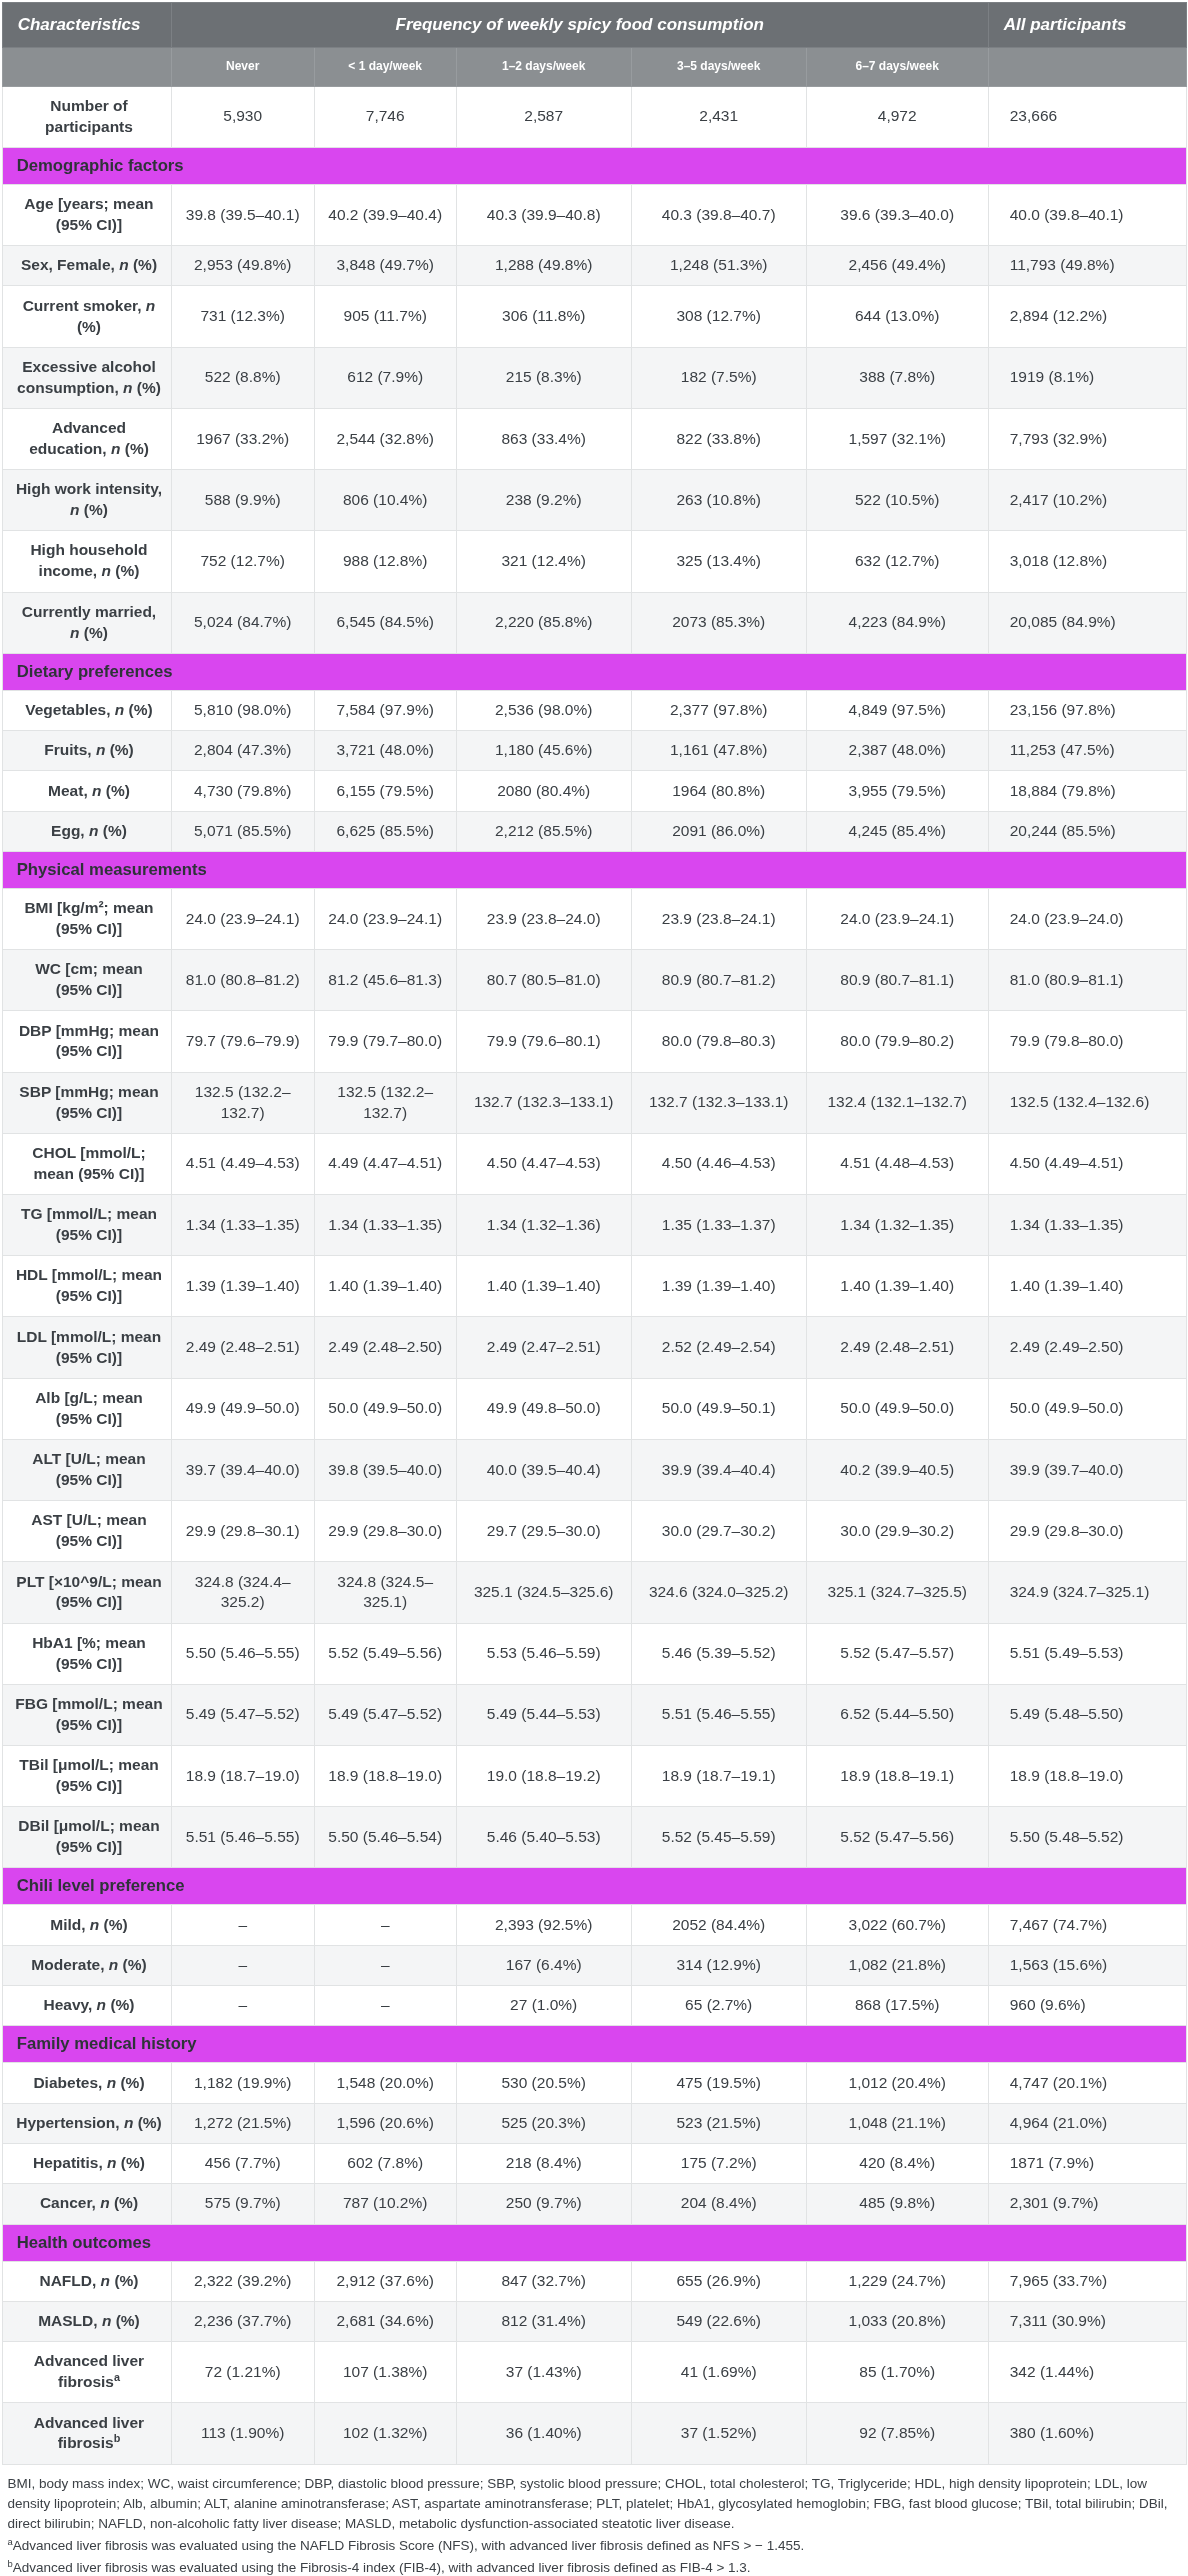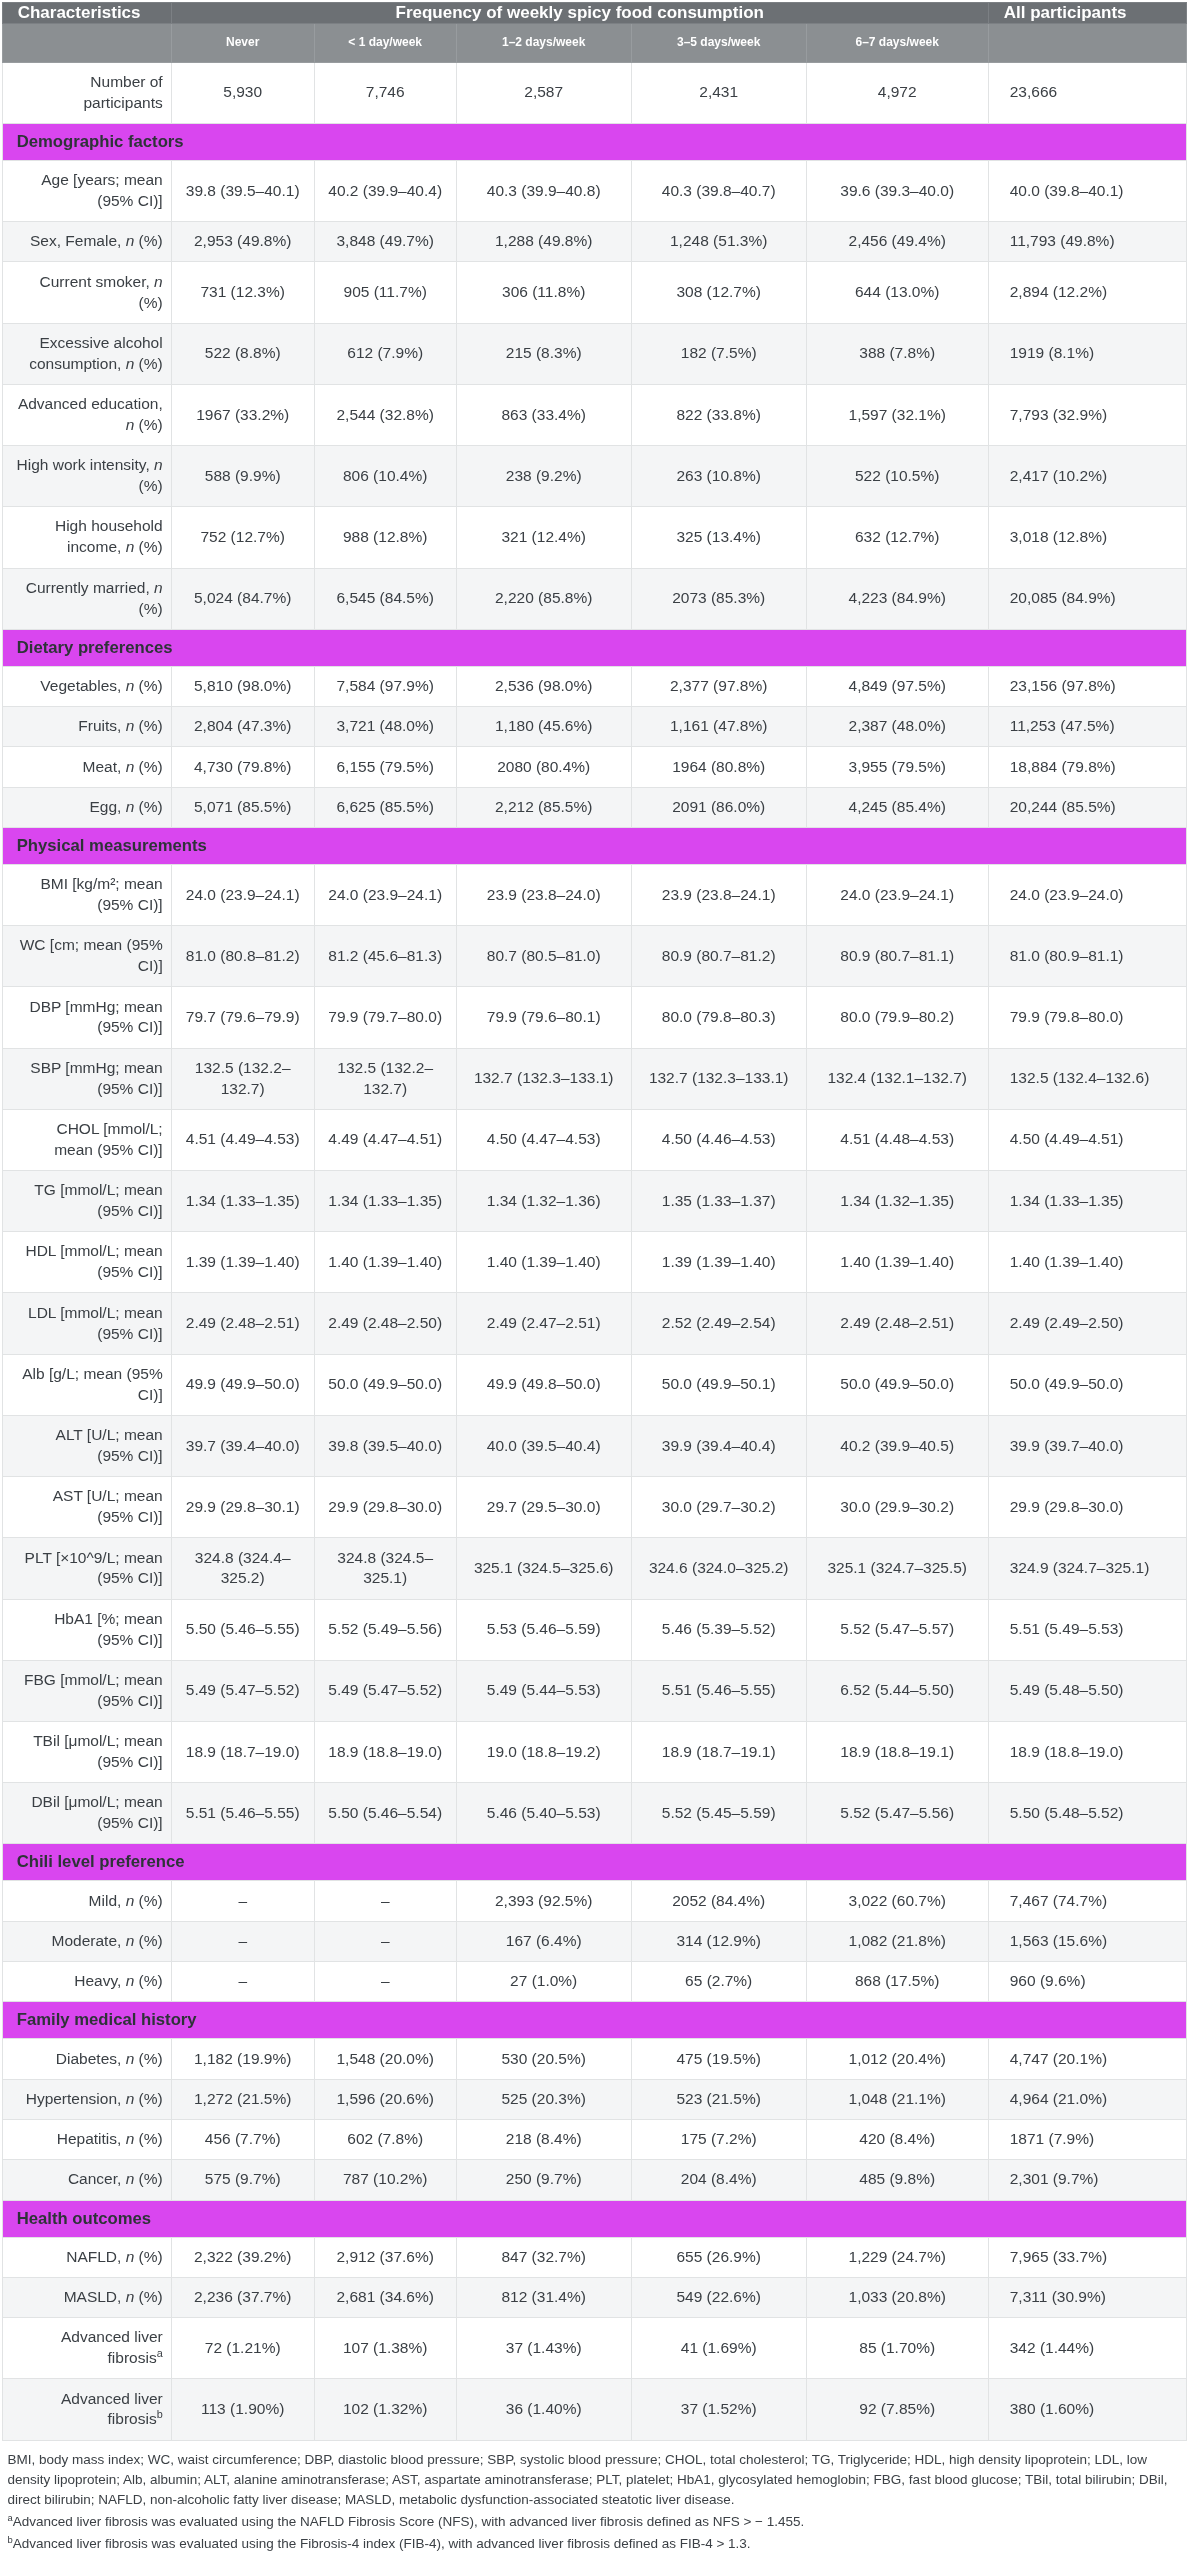--- a/index.html
+++ b/index.html
@@ -18,22 +18,23 @@
   }
   th, td { border: 0.6px solid #e1e3e4; vertical-align: middle; }
 
   
   thead tr.top th {
     background: #6c7074;
     border-color: #7c8084;
     color: #ffffff;
     font-size: 17px;
     font-weight: bold;
-    padding: 0 15px;
+    padding: 12px 15px;
     text-align: center;
+    font-style: italic;
   }
   thead tr.top th.h-char, thead tr.top th.h-all { text-align: left; }
   thead tr.sub th {
     background: #8b8f92;
     border-color: #989c9f;
     color: #ffffff;
     font-size: 12px;
     font-weight: bold;
     padding: 11.5px 8px;
     text-align: center;
@@ -47,22 +48,23 @@
     font-size: 16.7px;
     font-weight: bold;
     padding: 8px 14px;
   }
 
   
   td.row-label {
     font-size: 15.5px;
     line-height: 1.35;
     padding: 9.2px 8px 9.2px 12.6px;
-    text-align: right;
+    text-align: center;
     background: #ffffff;
+    font-weight: bold;
   }
   td.cell {
     font-size: 15.5px;
     line-height: 1.35;
     padding: 9.2px 7px;
     text-align: center;
     background: #ffffff;
   }
   td.cell.all-col { text-align: left; padding-left: 21px; }
   tr.alt td.row-label, tr.alt td.cell { background: #f4f5f6; }

